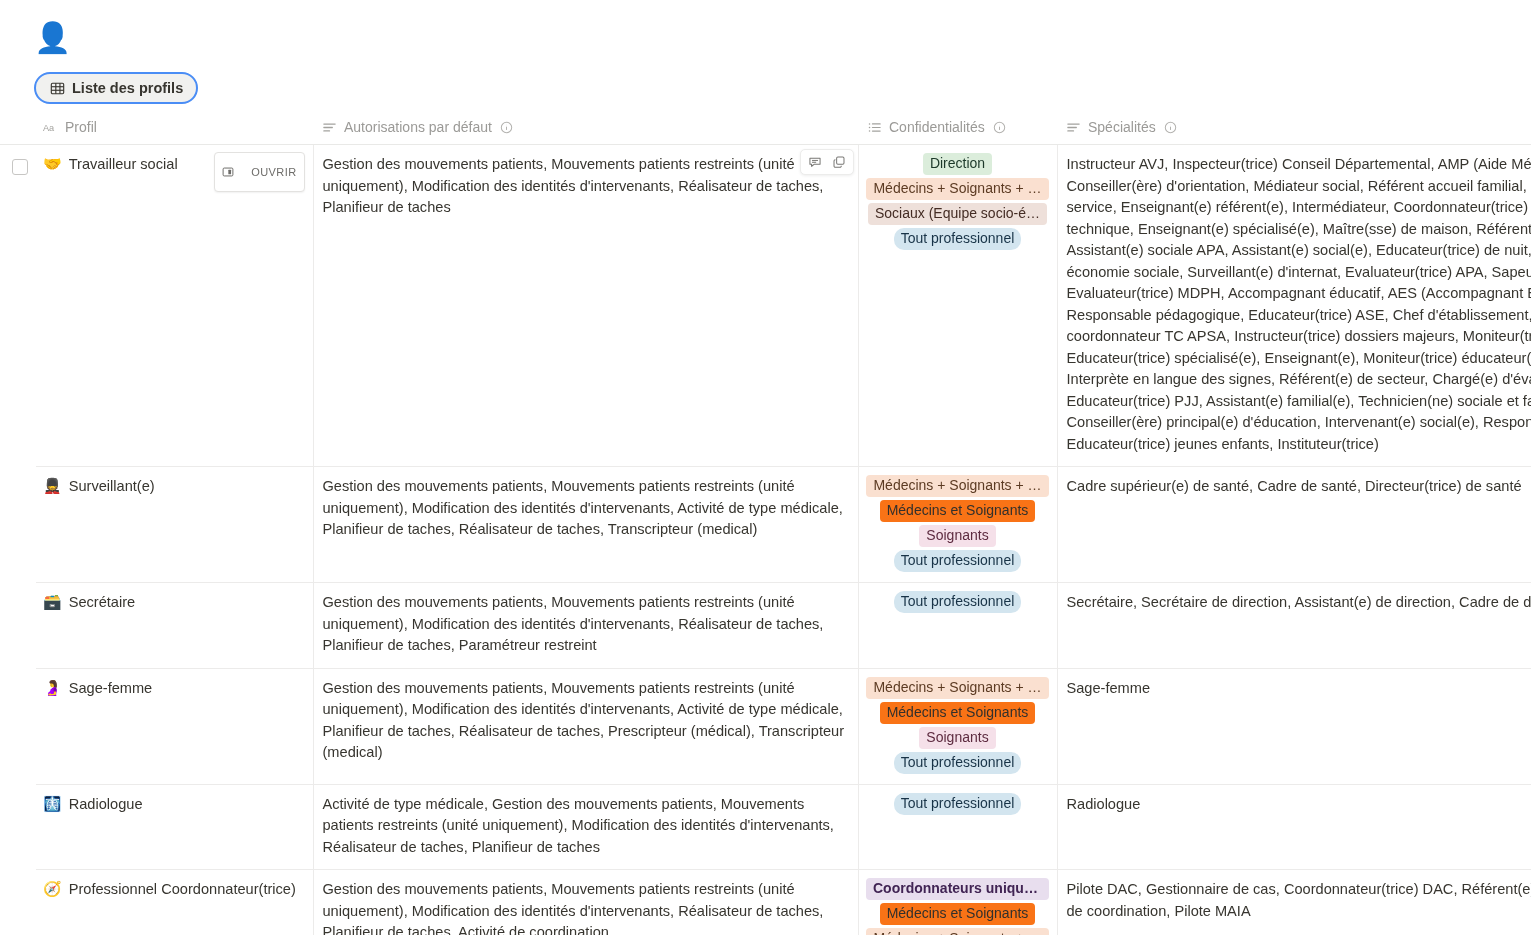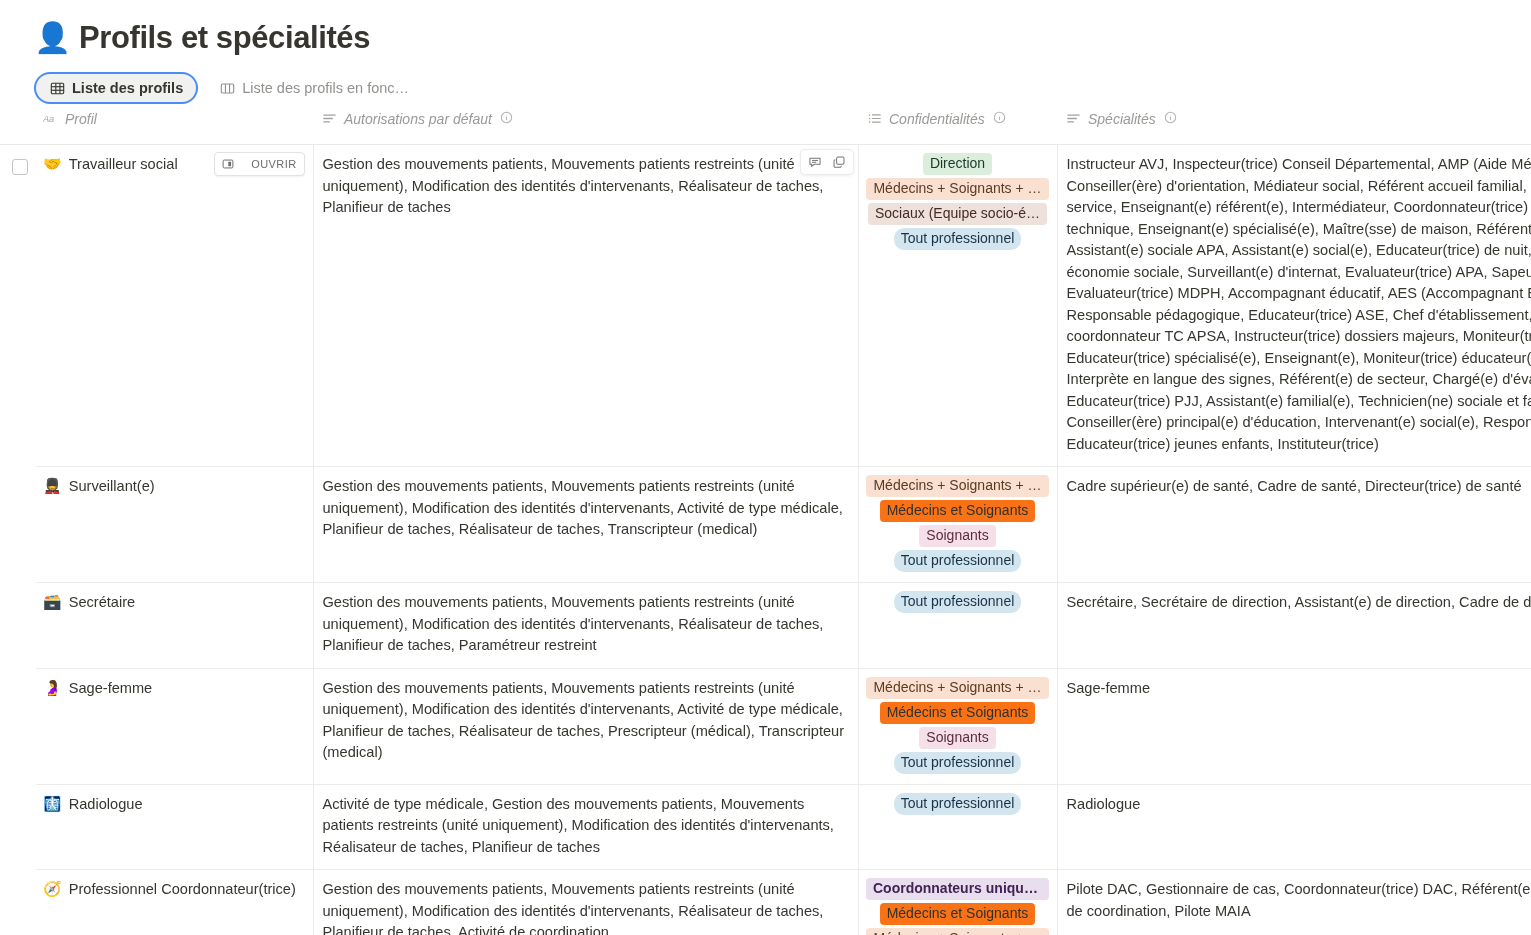--- a/index.html
+++ b/index.html
@@ -112,27 +112,27 @@
 
   thead th {
     height: 33px;
     padding: 0;
     border-bottom: 1px solid #e9e9e7;
     color: #91918e;
     font-size: 13.5px;
   }
   .col-head {
     display: flex;
+    align-items: center;
     gap: 7px;
     height: 32px;
     padding-left: 7px;
     color: #9b9a97;
     font-size: 14px;
     white-space: nowrap;
-    font-style: italic;
   }
   .col-head .hicon {
     display: inline-flex;
     width: 15px; height: 15px;
     align-items: center; justify-content: center;
     flex: 0 0 15px;
     color: #a3a29e;
   }
   .col-head .info-icon {
     display: inline-flex;
@@ -194,21 +194,21 @@
     cursor: pointer;
   }
   .open-btn {
     position: absolute;
     right: 8px;
     top: 7px;
     display: inline-flex;
     align-items: center;
     gap: 17px;
     height: 22px;
-    padding: 0 7px;
+    padding: 8px 7px;
     background: #ffffff;
     border: 1px solid #e3e2e0;
     border-radius: 4px;
     box-shadow: 0 1px 2px rgba(15,15,15,0.06);
     font-size: 11px;
     letter-spacing: 0.4px;
     color: #6d6c69;
     cursor: pointer;
     white-space: nowrap;
     margin-left: 28px;
@@ -285,49 +285,38 @@
     white-space: pre-wrap;
     overflow: hidden;
   }
 </style>
 </head>
 <body>
 
 <div class="page-header">
   <div class="page-title-row">
     <span class="page-emoji">👤</span>
-    <span class="page-title">Profils et spécialités</span>
   </div>
 
   <div class="view-tabs">
 
     <div class="view-tab active">
       <span class="tab-icon">
         <svg width="15" height="15" viewBox="0 0 16 16" fill="none" stroke="currentColor" stroke-width="1.2">
           <rect x="1.4" y="2.4" width="13.2" height="11.2" rx="1.3"></rect>
           <line x1="1.4" y1="6.1" x2="14.6" y2="6.1"></line>
           <line x1="1.4" y1="9.9" x2="14.6" y2="9.9"></line>
           <line x1="6.2" y1="2.4" x2="6.2" y2="13.6"></line>
           <line x1="10.6" y1="2.4" x2="10.6" y2="13.6"></line>
         </svg>
       </span>
       <span class="tab-label">Liste des profils</span>
     </div>
 
 
-    <div class="view-tab">
-      <span class="tab-icon">
-        <svg width="15" height="15" viewBox="0 0 16 16" fill="none" stroke="currentColor" stroke-width="1.2">
-          <rect x="1.4" y="3.2" width="13.2" height="9.6" rx="1.3"></rect>
-          <line x1="5.8" y1="3.2" x2="5.8" y2="12.8"></line>
-          <line x1="10.2" y1="3.2" x2="10.2" y2="12.8"></line>
-        </svg>
-      </span>
-      <span class="tab-label">Liste des profils en fonc…</span>
-    </div>
   </div>
 </div>
 
 <div class="table-wrap">
 <table class="db">
   <colgroup>
     <col class="c-check">
         <col class="c-profil">
         <col class="c-auth">
         <col class="c-conf">

